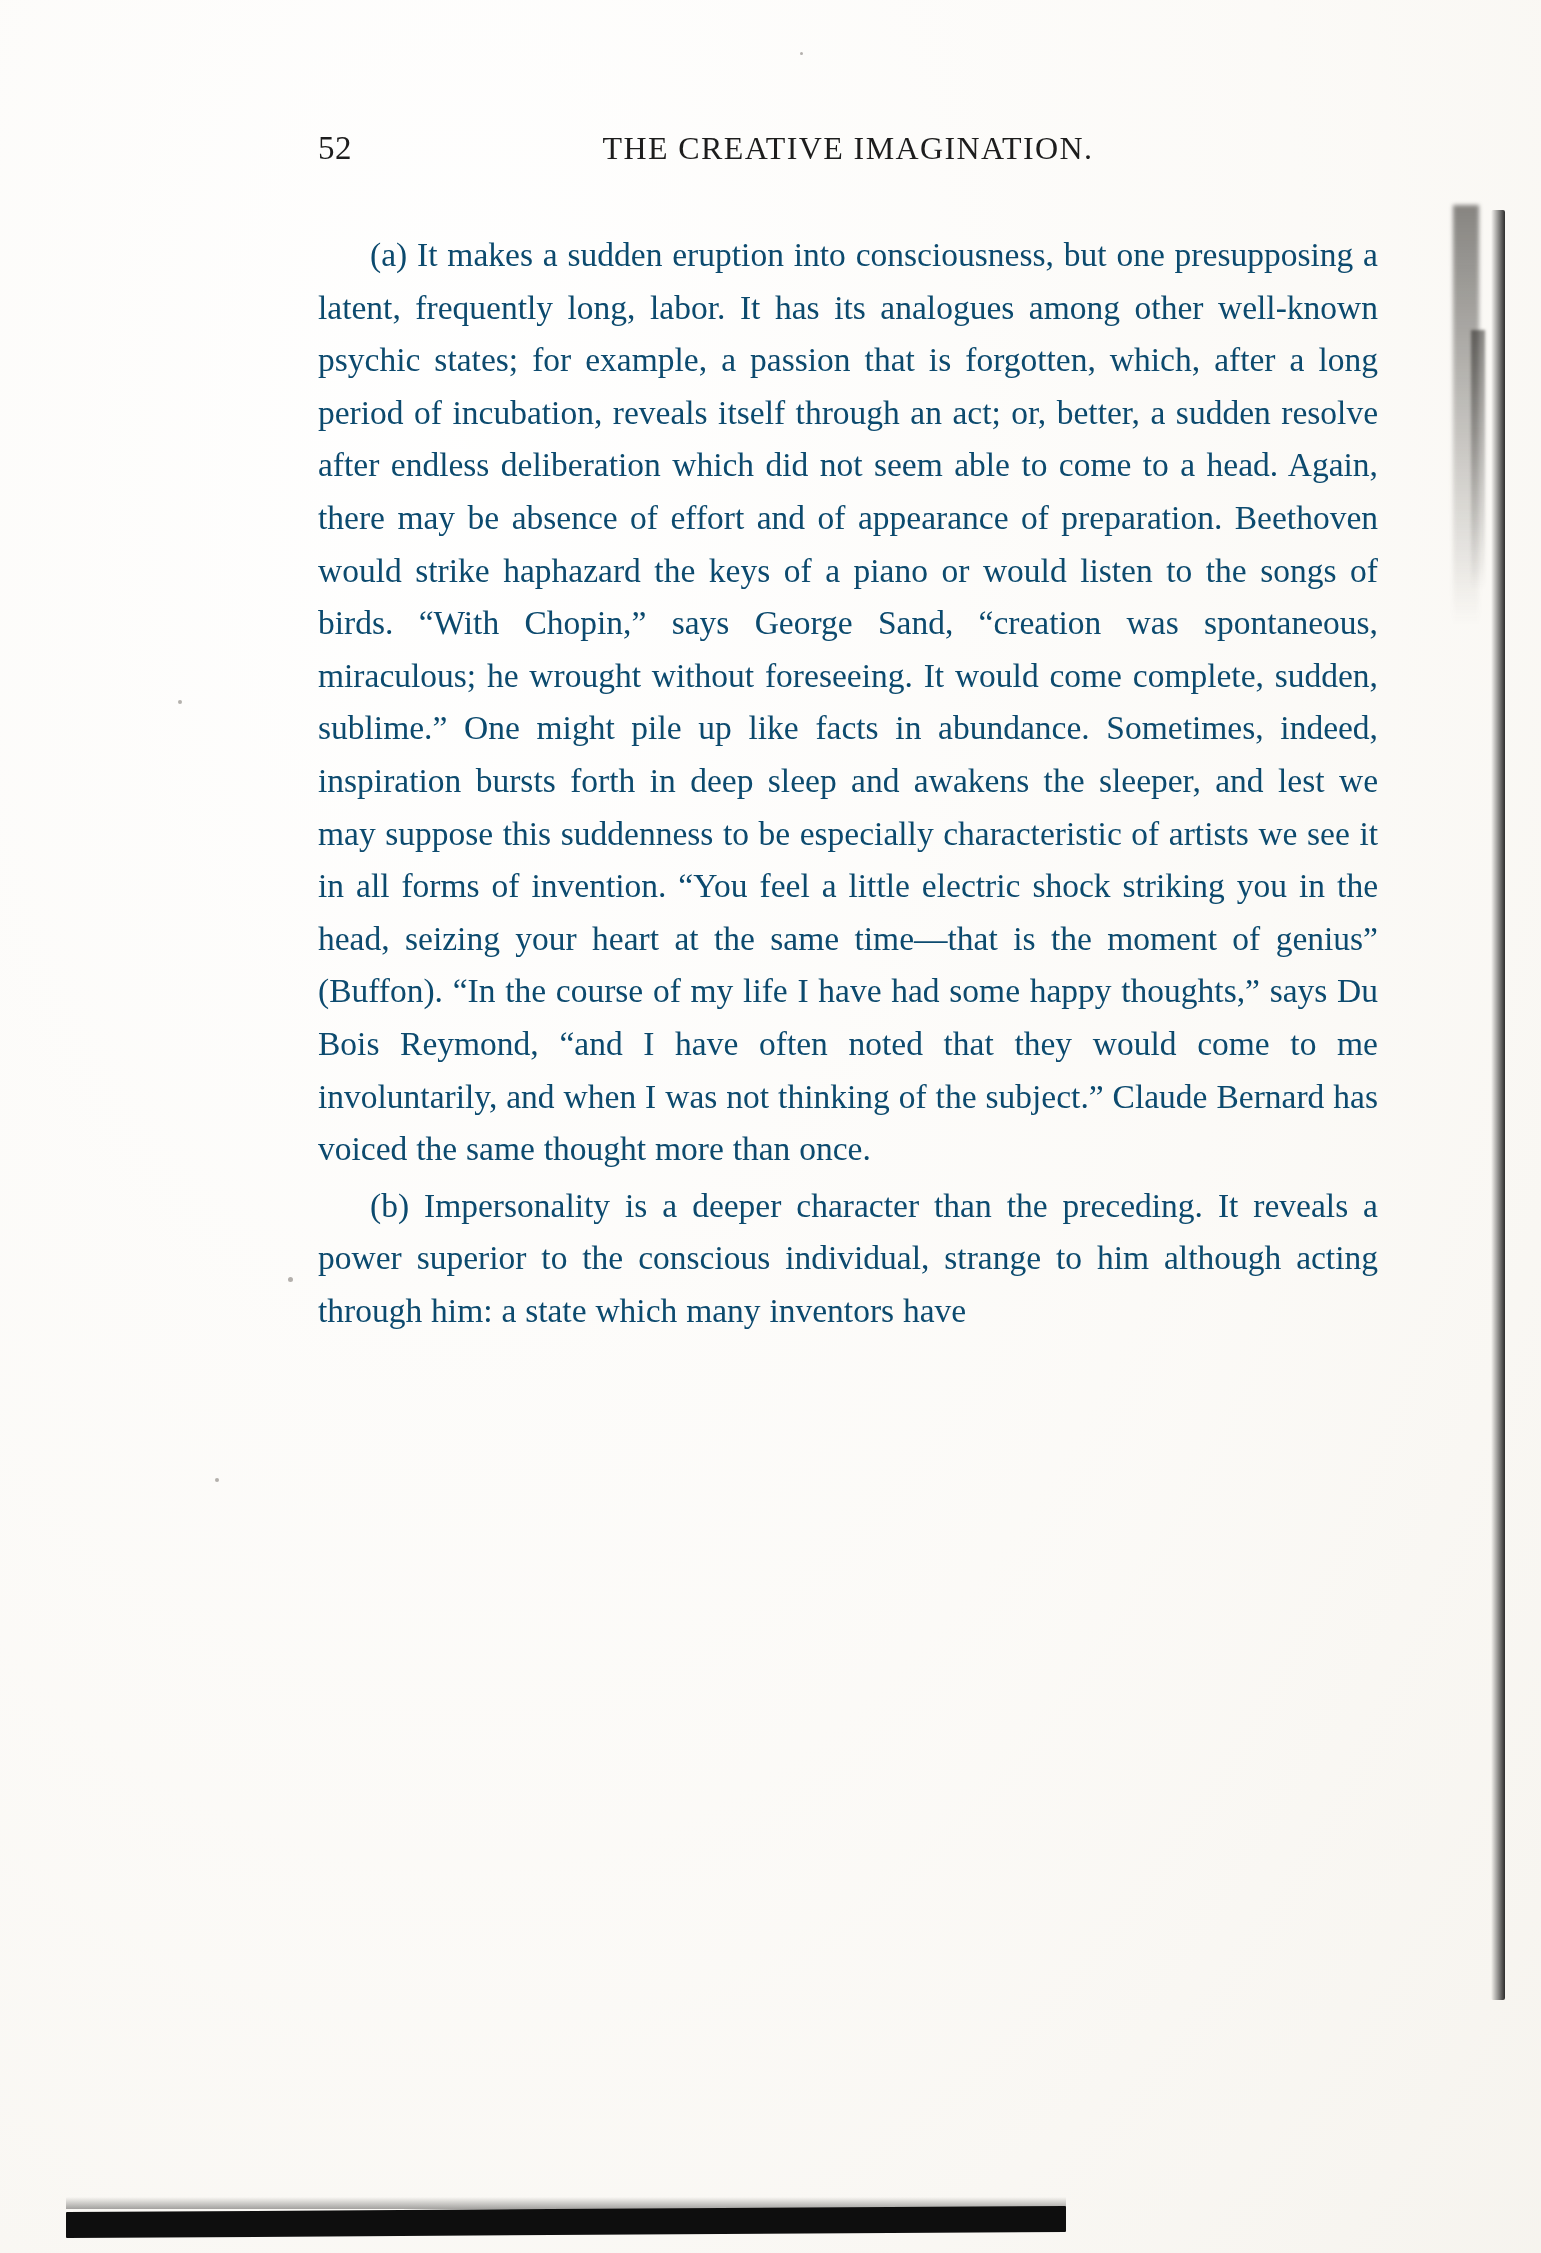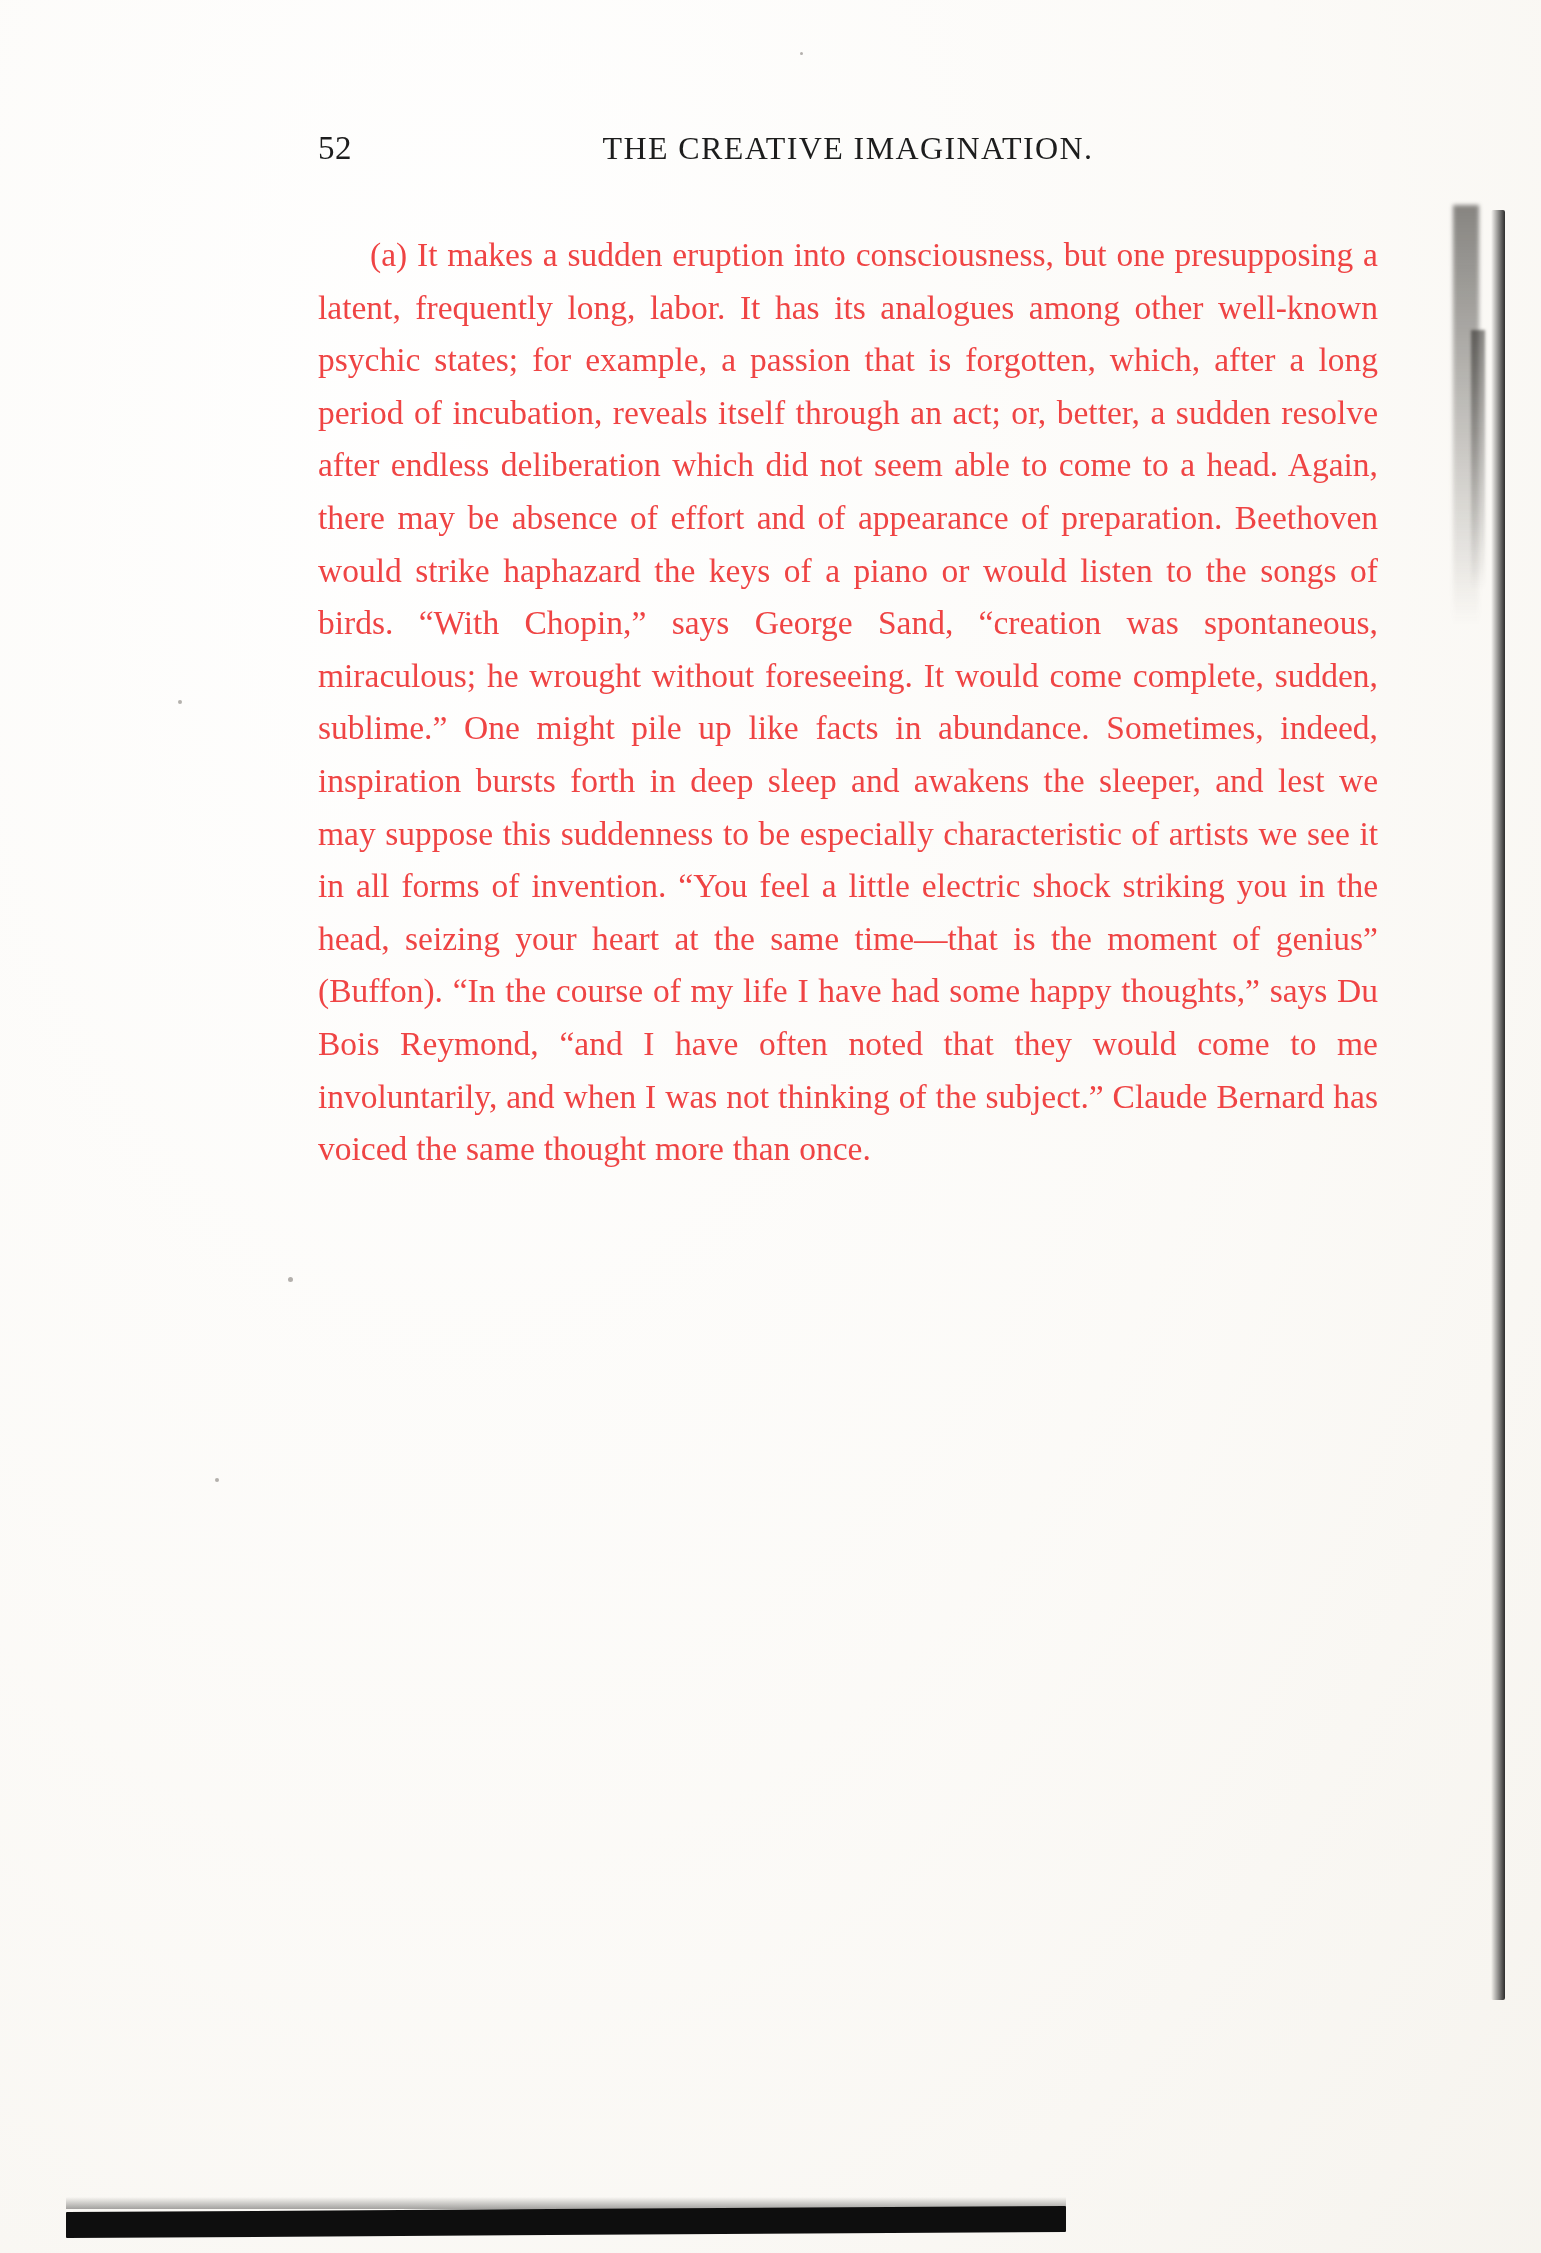--- a/index.html
+++ b/index.html
@@ -55,21 +55,21 @@
     padding-right: 120px;
     white-space: nowrap;
   }
   p.body-par {
     font-size: 33.5px;
     line-height: 52.6px;
     text-align: justify;
     text-justify: inter-word;
     margin: 0 0 0 0;
     text-indent: 52px;
-    color: #ef4444;
+    color: #0c4a6e;
     hyphens: manual;
     word-spacing: 0.5px;
   }
   p.body-par + p.body-par {
     margin-top: 4px;
   }
   
   .binding-shadow {
     position: absolute;
     right: 36px;
@@ -129,20 +129,21 @@
 <div class="page">
   <div class="paper-tint"></div>
 
   <div class="content">
     <div class="header">
       <div class="folio">52</div>
       <div class="running-head">THE CREATIVE IMAGINATION.</div>
     </div>
 
     <p class="body-par">(a) It makes a sudden eruption into consciousness, but one presupposing a latent, frequently long, labor.  It has its analogues among other well-known psychic states; for example, a passion that is forgotten, which, after a long period of incubation, reveals itself through an act; or, better, a sudden resolve after endless deliberation which did not seem able to come to a head.  Again, there may be absence of effort and of appearance of preparation. Beethoven would strike haphazard the keys of a piano or would listen to the songs of birds.  “With Chopin,” says George Sand, “creation was spontaneous, miraculous; he wrought without foreseeing.  It would come complete, sudden, sublime.” One might pile up like facts in abundance.  Sometimes, indeed, inspiration bursts forth in deep sleep and awakens the sleeper, and lest we may suppose this suddenness to be especially characteristic of artists we see it in all forms of invention.  “You feel a little electric shock striking you in the head, seizing your heart at the same time—that is the moment of genius” (Buffon).  “In the course of my life I have had some happy thoughts,” says Du Bois Reymond, “and I have often noted that they would come to me involuntarily, and when I was not thinking of the subject.”   Claude Bernard has voiced the same thought more than once.</p>
+    <p class="body-par">(b) Impersonality is a deeper character than the preceding.  It reveals a power superior to the conscious individual, strange to him although acting through him: a state which many inventors have</p>
   </div>
 
   <div class="binding-smudge"></div>
   <div class="binding-smudge2"></div>
   <div class="binding-shadow"></div>
 
   <div class="bottom-edge-fade"></div>
   <div class="bottom-edge"></div>
 
   <div class="speck" style="left:178px; top:700px; width:4px; height:4px;"></div>

